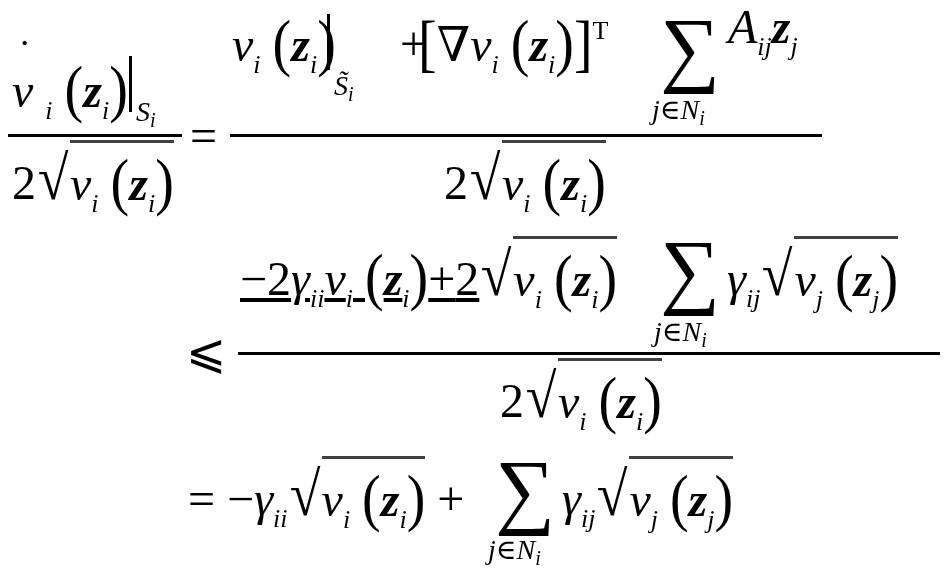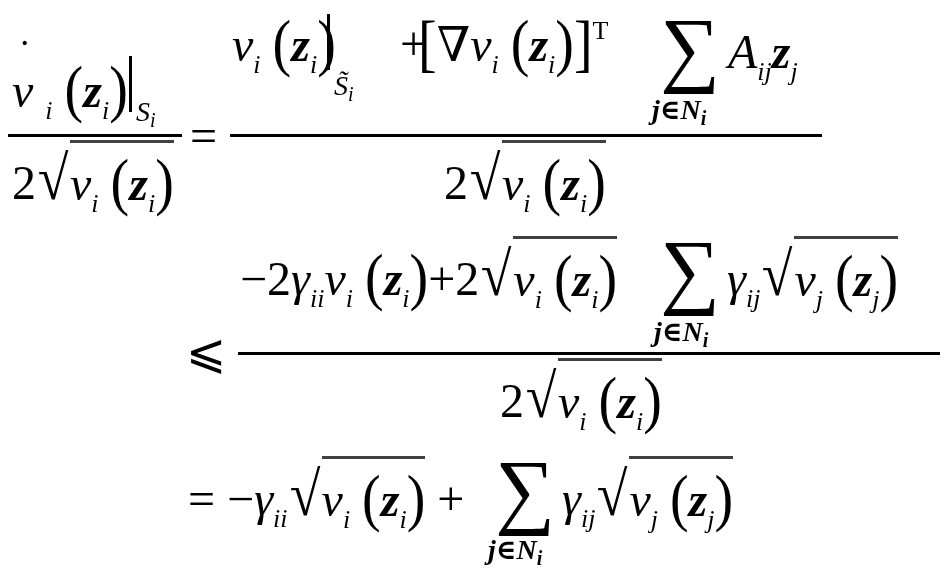--- a/index.html
+++ b/index.html
@@ -9,21 +9,21 @@
   .bar { position:absolute; height:3px; background:#000; }
   .it { font-style:italic; }
   .bf { font-weight:bold; font-style:italic; }
   .sub { font-size:26px; font-style:italic; position:relative; top:12px; }
   .subup { font-size:26px; position:relative; top:-22px; }
   .paren { font-size:56px; font-weight:normal; display:inline-block; transform:scaleY(1.15); }
   .sqrt { display:inline-flex; align-items:flex-end; }
   .rad { font-size:62px; display:inline-block; transform:scaleX(0.9); }
   .radicand { border-top:3px solid #404040; padding-top:10px; display:inline-block; }
   .sum { font-size:84px; line-height:1; }
-  .lim { font-size:28px; font-style:italic;font-weight:bold; }
+  .lim { font-size:28px; font-style:italic; }
   .op { font-size:48px; }
 </style>
 </head>
 <body>
 
 <div class="abs" style="left:12px; top:60px; font-size:48px;">
   <span class="it" style="position:relative;">
     <span>v</span>
     <span style="position:absolute; left:6px; top:-30px; font-size:40px; font-style:normal;">˙</span>
   </span><span class="sub">i</span>
@@ -53,33 +53,33 @@
   <span>S̃</span><span style="font-size:20px; position:relative; top:6px;">i</span>
 </div>
 <div class="abs op" style="left:400px; top:20px;">+</div>
 <div class="abs" style="left:418px; top:14px; font-size:48px;">
   <span class="paren">[</span><span>∇</span><span class="it">v</span><span class="sub">i</span> <span class="paren">(</span><span class="bf">z</span><span class="sub">i</span><span class="paren">)</span><span class="paren">]</span><span class="subup">T</span>
 </div>
 <div class="abs sum" style="left:660px; top:6px;">∑</div>
 <div class="abs lim" style="left:652px; top:96px;">
   <span>j∈N</span><span style="font-size:20px; position:relative; top:6px;">i</span>
 </div>
-<div class="abs" style="left:728px; top:28px; font-size:48px;">
+<div class="abs" style="left:728px; top:3px; font-size:48px;">
   <span class="it">A</span><span class="sub">ij</span><span class="bf">z</span><span class="sub">j</span>
 </div>
 <div class="bar" style="left:230px; top:134px; width:592px;"></div>
 <div class="abs" style="left:444px; top:140px; font-size:48px;">
   <span>2</span><span class="sqrt">
       <span class="rad">√</span>
       <span class="radicand"><span class="it">v</span><span class="sub">i</span> <span class="paren">(</span><span class="bf">z</span><span class="sub">i</span><span class="paren">)</span></span>
     </span>
 </div>
 
 <div class="abs op" style="left:186px; top:328px;">⩽</div>
-<div class="abs" style="left:240px; top:236px; font-size:48px;">
+<div class="abs" style="left:240px; top:236px; font-size:48px;text-decoration:underline;">
   <span>−2</span><span class="it">γ</span><span class="sub">ii</span><span class="it">v</span><span class="sub">i</span> <span class="paren">(</span><span class="bf">z</span><span class="sub">i</span><span class="paren">)</span><span>+</span><span>2</span><span class="sqrt">
       <span class="rad">√</span>
       <span class="radicand"><span class="it">v</span><span class="sub">i</span> <span class="paren">(</span><span class="bf">z</span><span class="sub">i</span><span class="paren">)</span></span>
     </span>
 </div>
 <div class="abs sum" style="left:660px; top:228px;">∑</div>
 <div class="abs lim" style="left:654px; top:318px;">
   <span>j∈N</span><span style="font-size:20px; position:relative; top:6px;">i</span>
 </div>
 <div class="abs" style="left:727px; top:236px; font-size:48px;">

